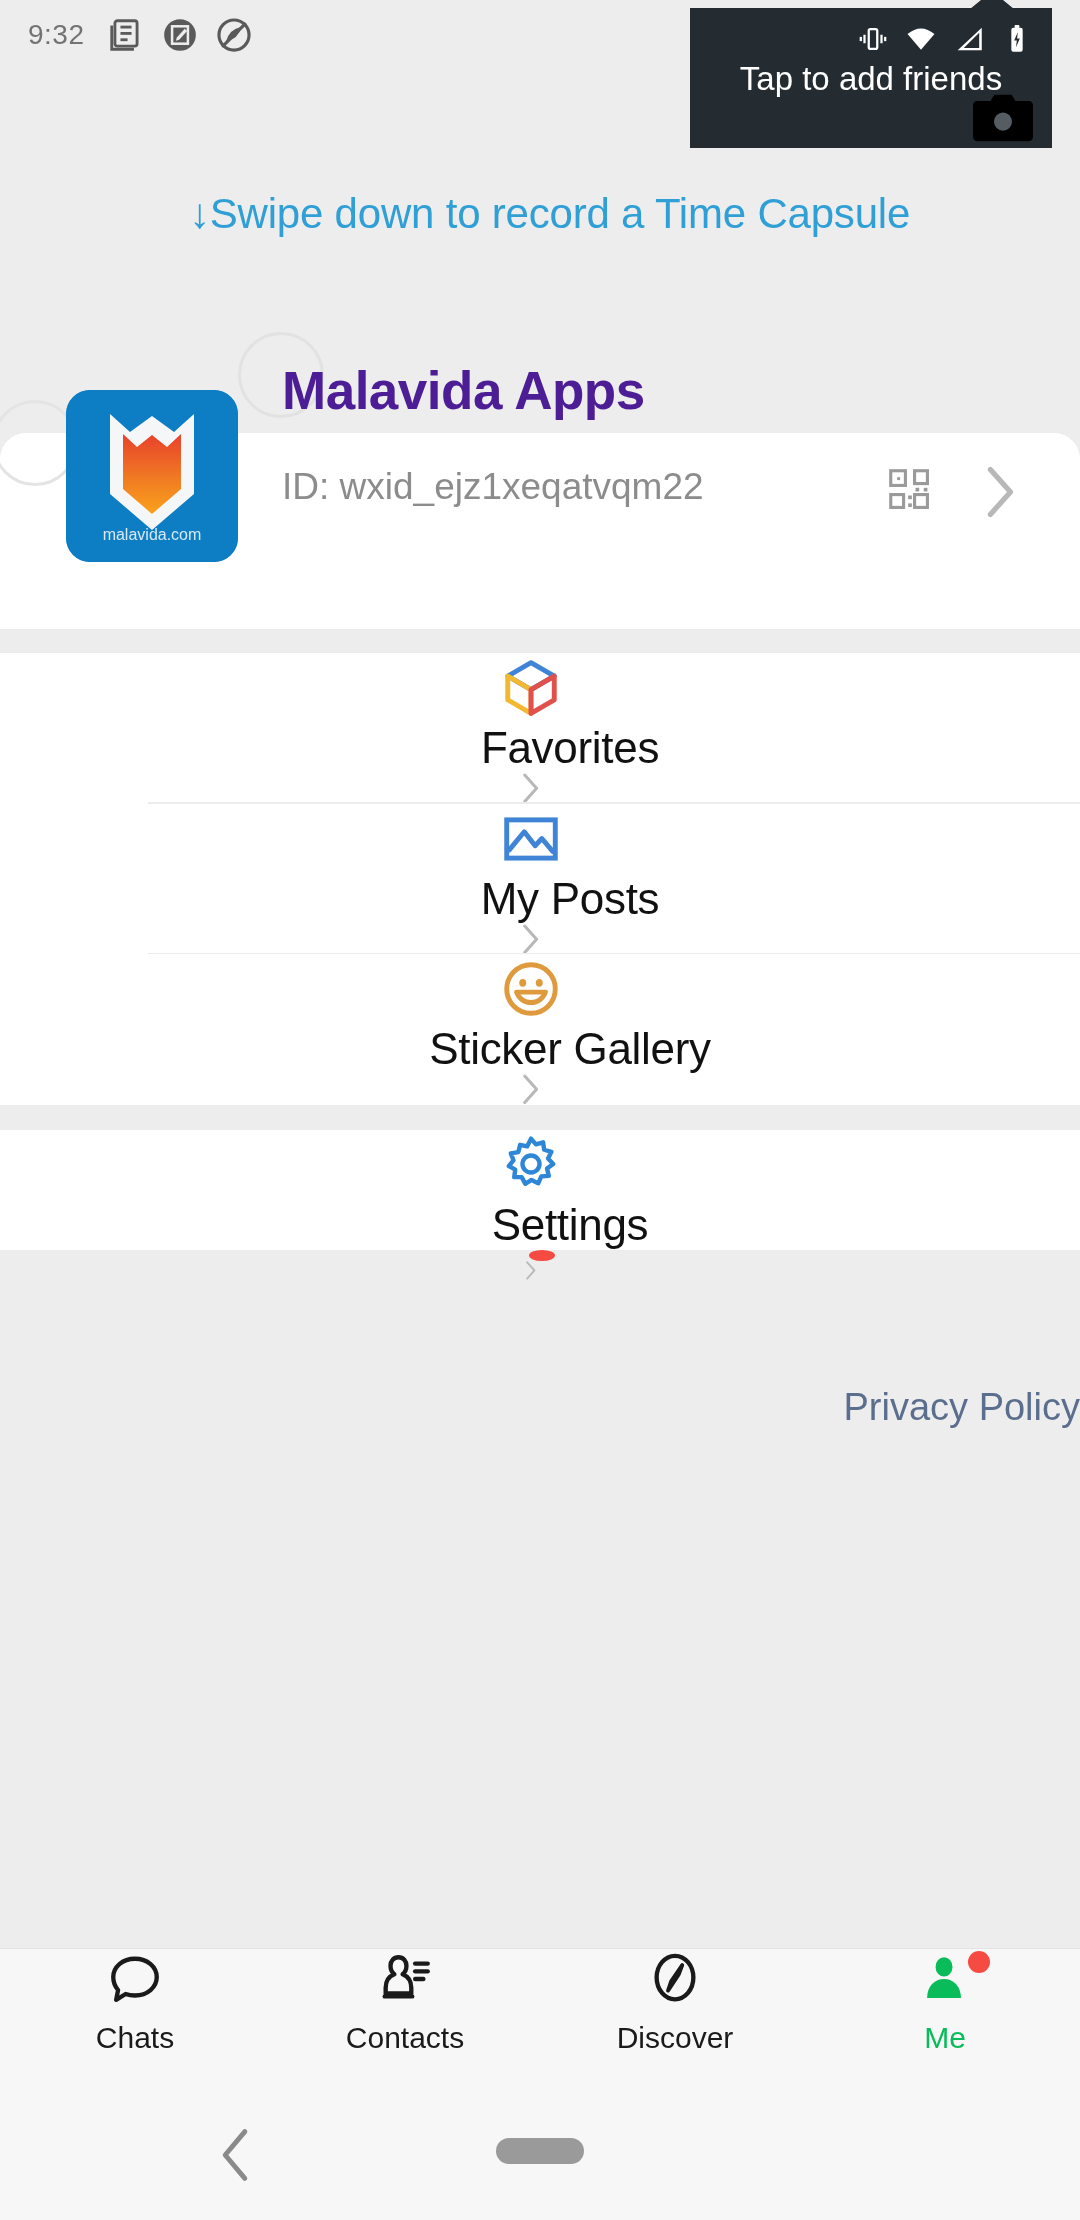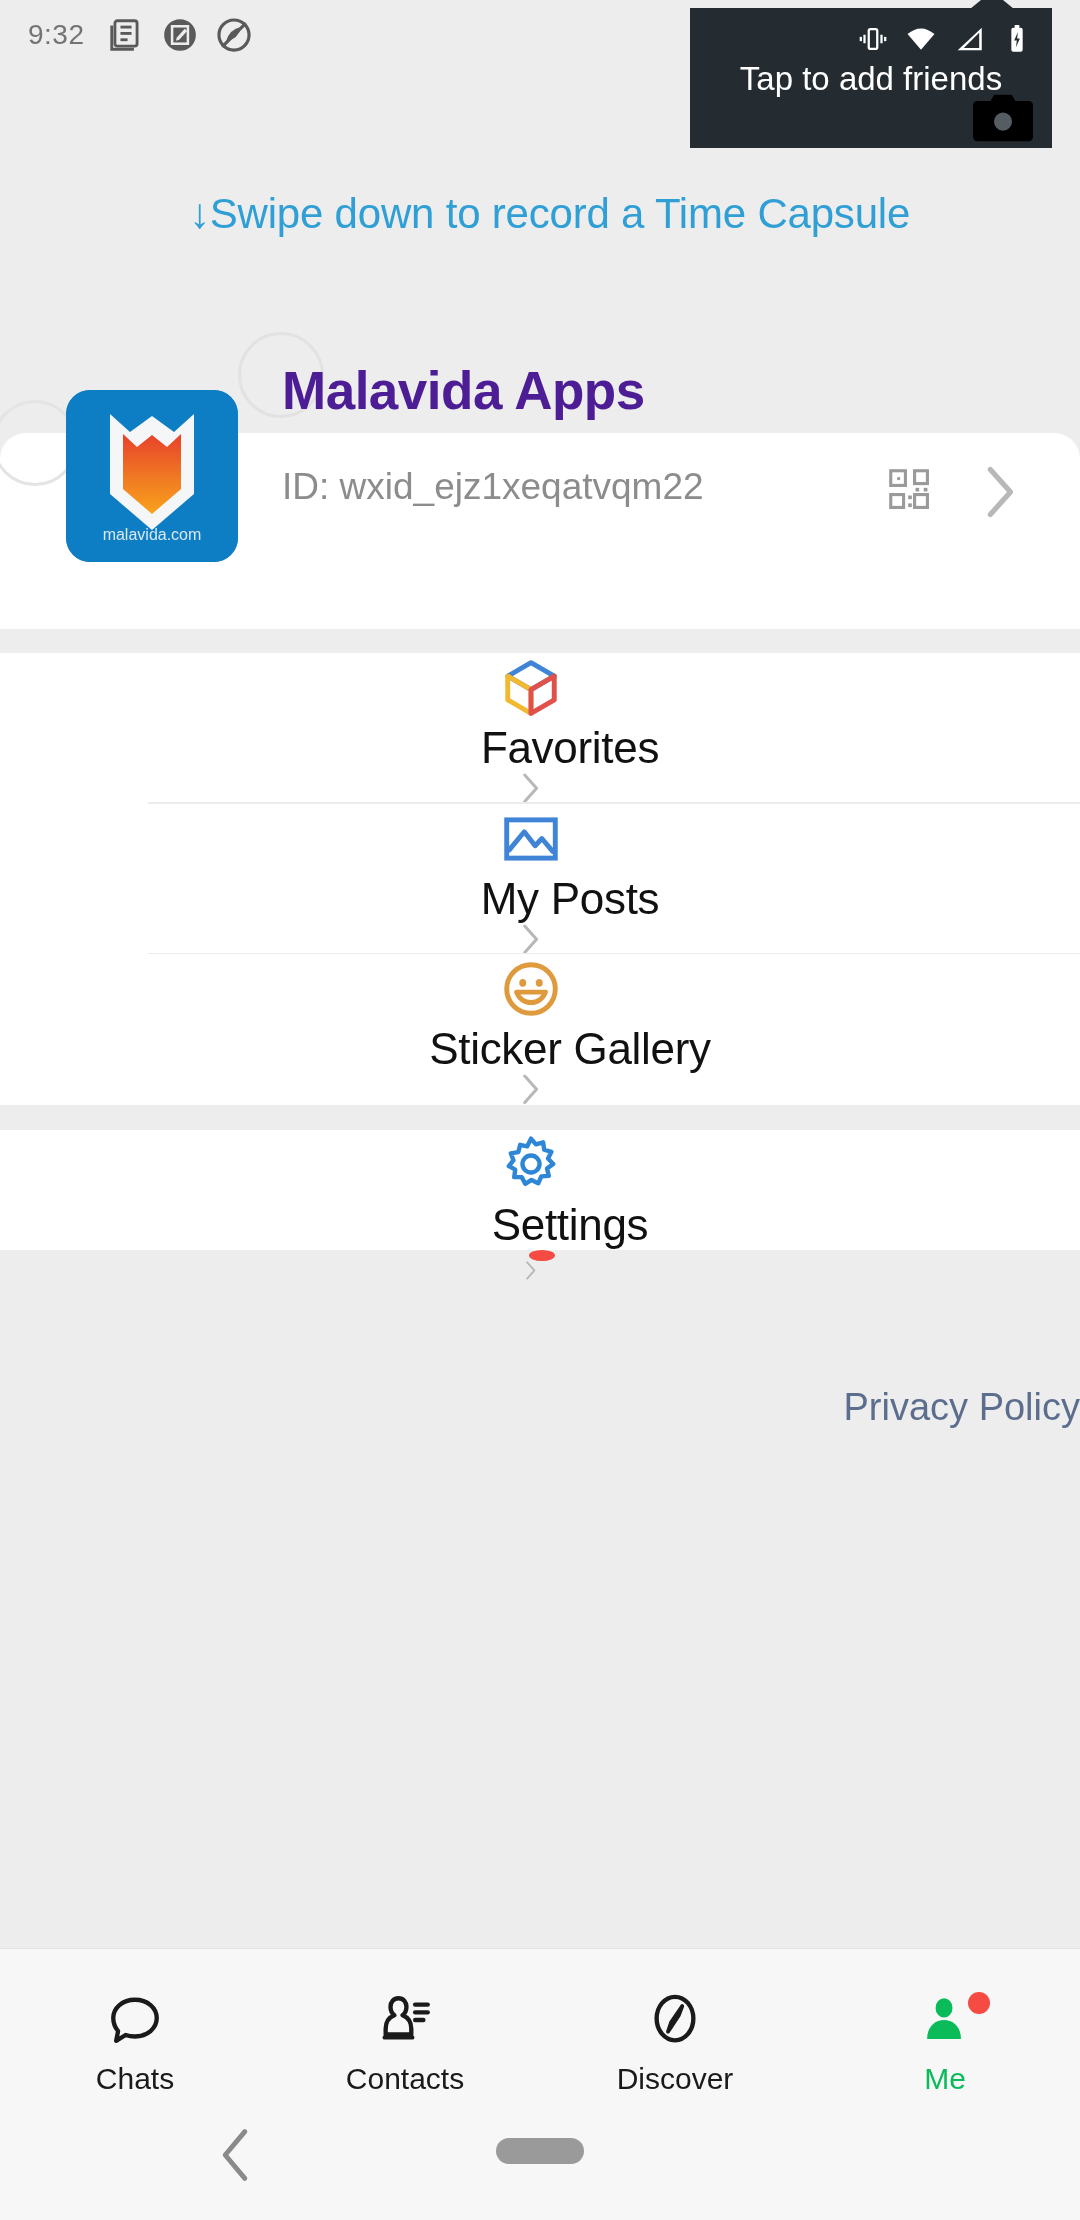--- a/index.html
+++ b/index.html
@@ -169,21 +169,21 @@
   .bottom-nav {
     position: absolute; left: 0; bottom: 124px;
     width: 1080px; height: 148px;
     background: #f7f7f7;
     border-top: 1.5px solid #e3e3e3;
     display: flex;
   }
   .nav-item {
     flex: 1;
     display: flex; flex-direction: column;
-    align-items: center; justify-content: flex-end;
+    align-items: center; justify-content: flex-start;
     position: relative;
   }
   .nav-ico { height: 62px; display: flex; align-items: center; justify-content: center; position: relative; }
   .nav-label { font-size: 30px; color: #1a1a1a; margin-top: 10px; }
   .nav-item.active .nav-label { color: #09bb59; }
   .nav-badge {
     position: absolute;
     top: 2px; right: -16px;
     width: 22px; height: 22px;
     border-radius: 50%;

